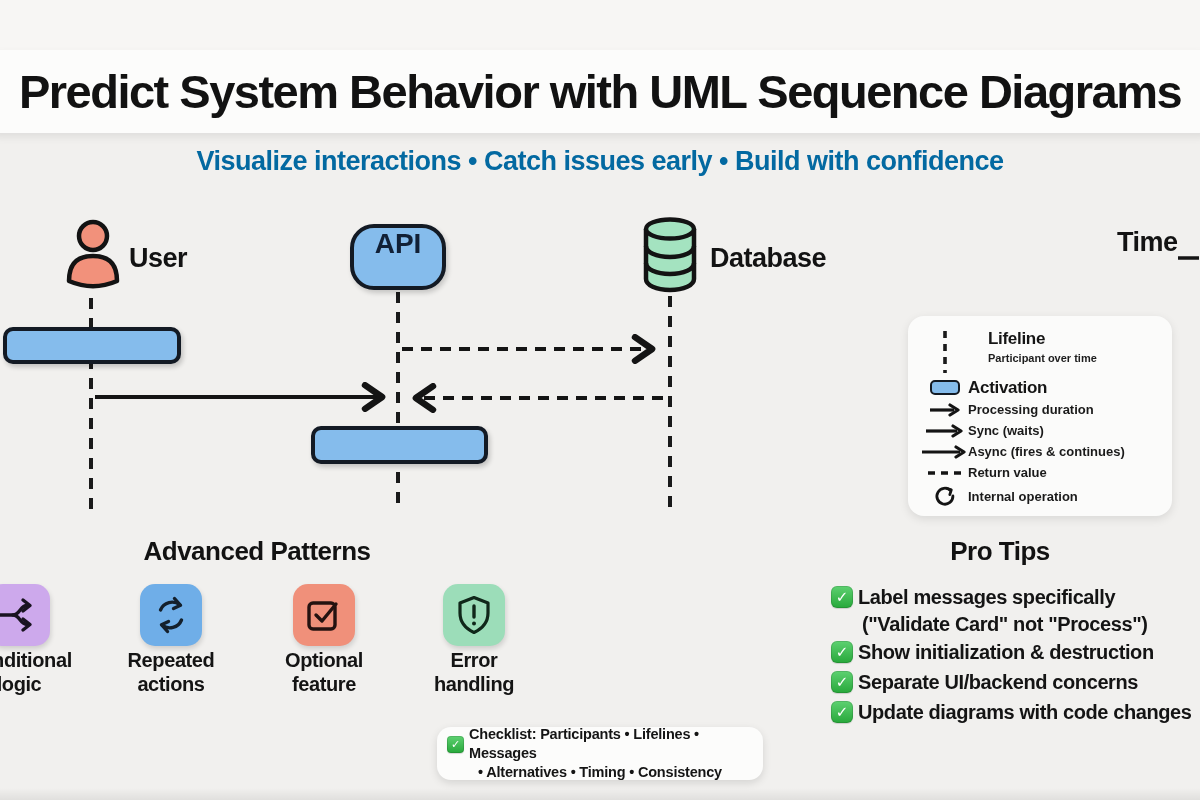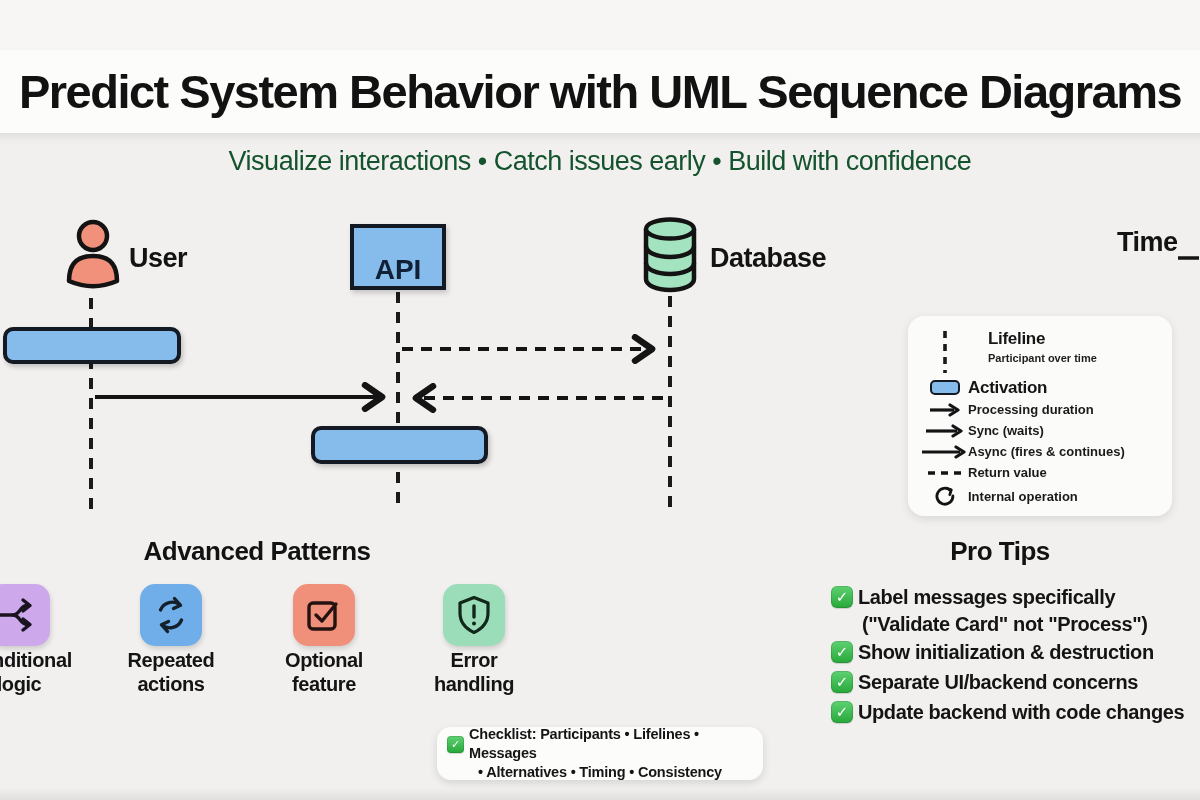--- a/index.html
+++ b/index.html
@@ -16,30 +16,30 @@
     position:absolute;left:-10px;top:50px;width:1220px;height:83px;
     background:#fcfcfb;border-radius:8px;
     box-shadow:0 4px 9px rgba(0,0,0,0.08);
     display:flex;align-items:center;justify-content:center;
   }
   .title{
     white-space:nowrap;font-size:47px;font-weight:800;letter-spacing:-1.5px;color:#121212;
   }
   .subtitle{
     position:absolute;top:146px;left:0;width:1200px;text-align:center;
-    font-size:27px;font-weight:400;letter-spacing:-0.5px;color:#14532d;
+    font-size:27px;font-weight:700;letter-spacing:-0.5px;color:#0369a1;
   }
 
   
   .abs{position:absolute;}
   .participant-label{font-size:27px;font-weight:800;letter-spacing:-0.5px;color:#131313;}
   .api-box{
     left:350px;top:224px;width:88px;height:58px;
-    background:#85bcec;border:4px solid #131a24;border-radius:0;
-    display:flex;align-items:flex-end;justify-content:center;
+    background:#85bcec;border:4px solid #131a24;border-radius:24px;
+    display:flex;align-items:flex-start;justify-content:center;
     font-size:28px;font-weight:800;color:#112036;
     box-shadow:2px 3px 5px rgba(0,0,0,0.18);
   }
   .activation{
     background:#85bcec;border:4px solid #131a24;border-radius:10px;
     box-shadow:2px 3px 5px rgba(0,0,0,0.2);
   }
   .act-user{left:3px;top:327px;width:170px;height:29px;}
   .act-api{left:311px;top:426px;width:169px;height:30px;}
 
@@ -281,21 +281,21 @@
     <span class="tip-text">Show initialization &amp; destruction</span>
   </div>
 
   <div class="tip-row" style="left:831px;top:669px;">
     <span class="check">✓</span>
     <span class="tip-text">Separate UI/backend concerns</span>
   </div>
 
   <div class="tip-row" style="left:831px;top:699px;">
     <span class="check">✓</span>
-    <span class="tip-text">Update backend with code changes</span>
+    <span class="tip-text">Update diagrams with code changes</span>
   </div>
 
   <div class="checklist-pill">
     <div class="cl-line">
       <span class="check small">✓</span>
       <span>Checklist: Participants • Lifelines • Messages</span>
     </div>
     <div class="cl-line">• Alternatives • Timing • Consistency</div>
   </div>
 

